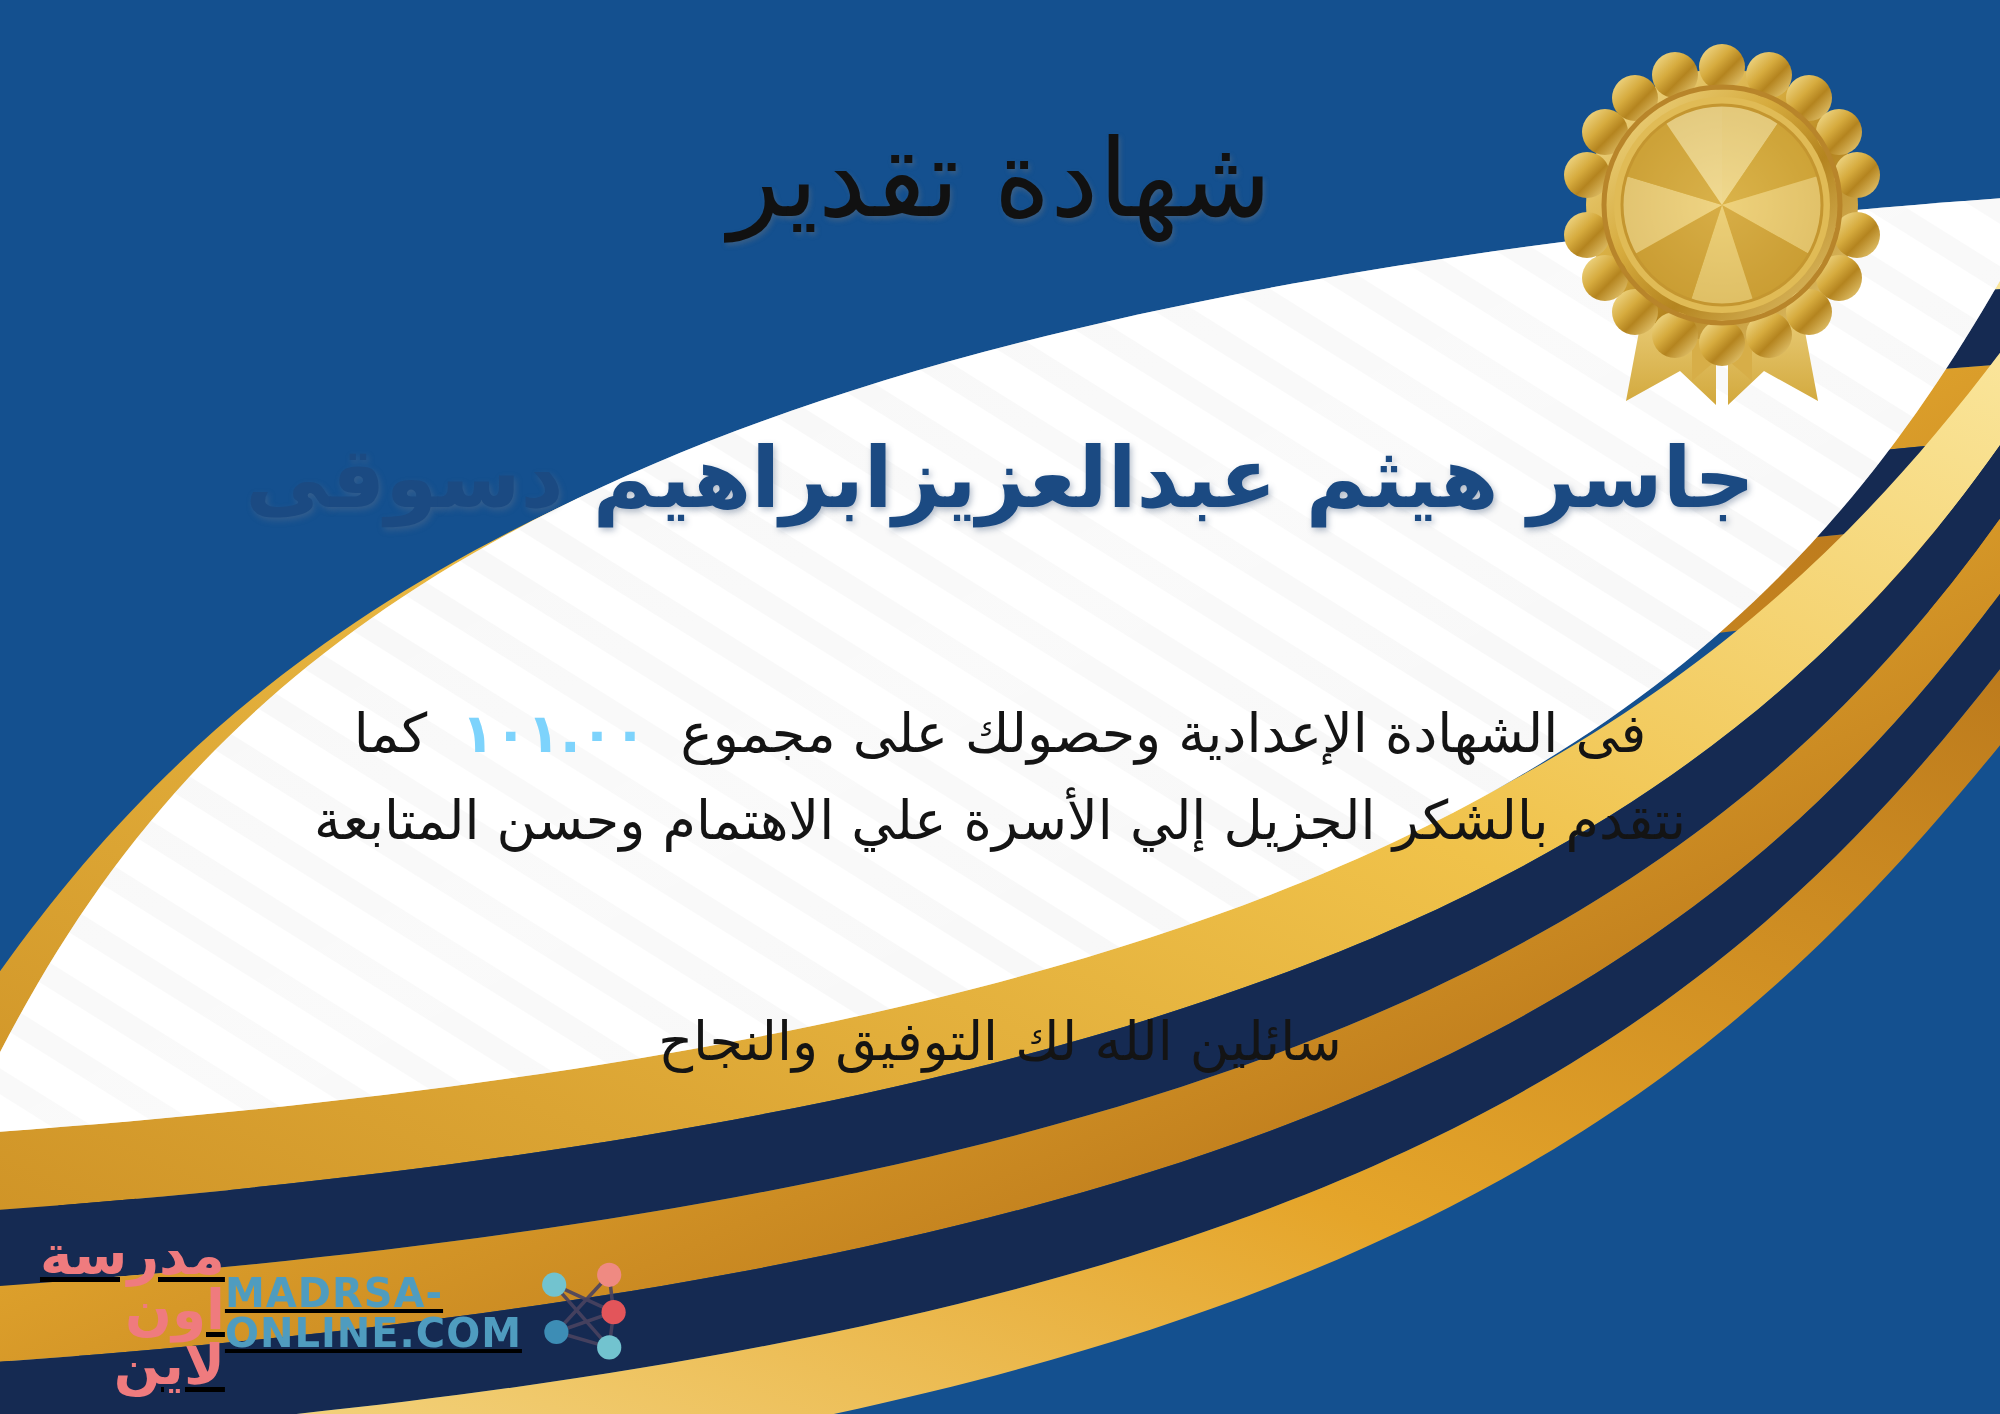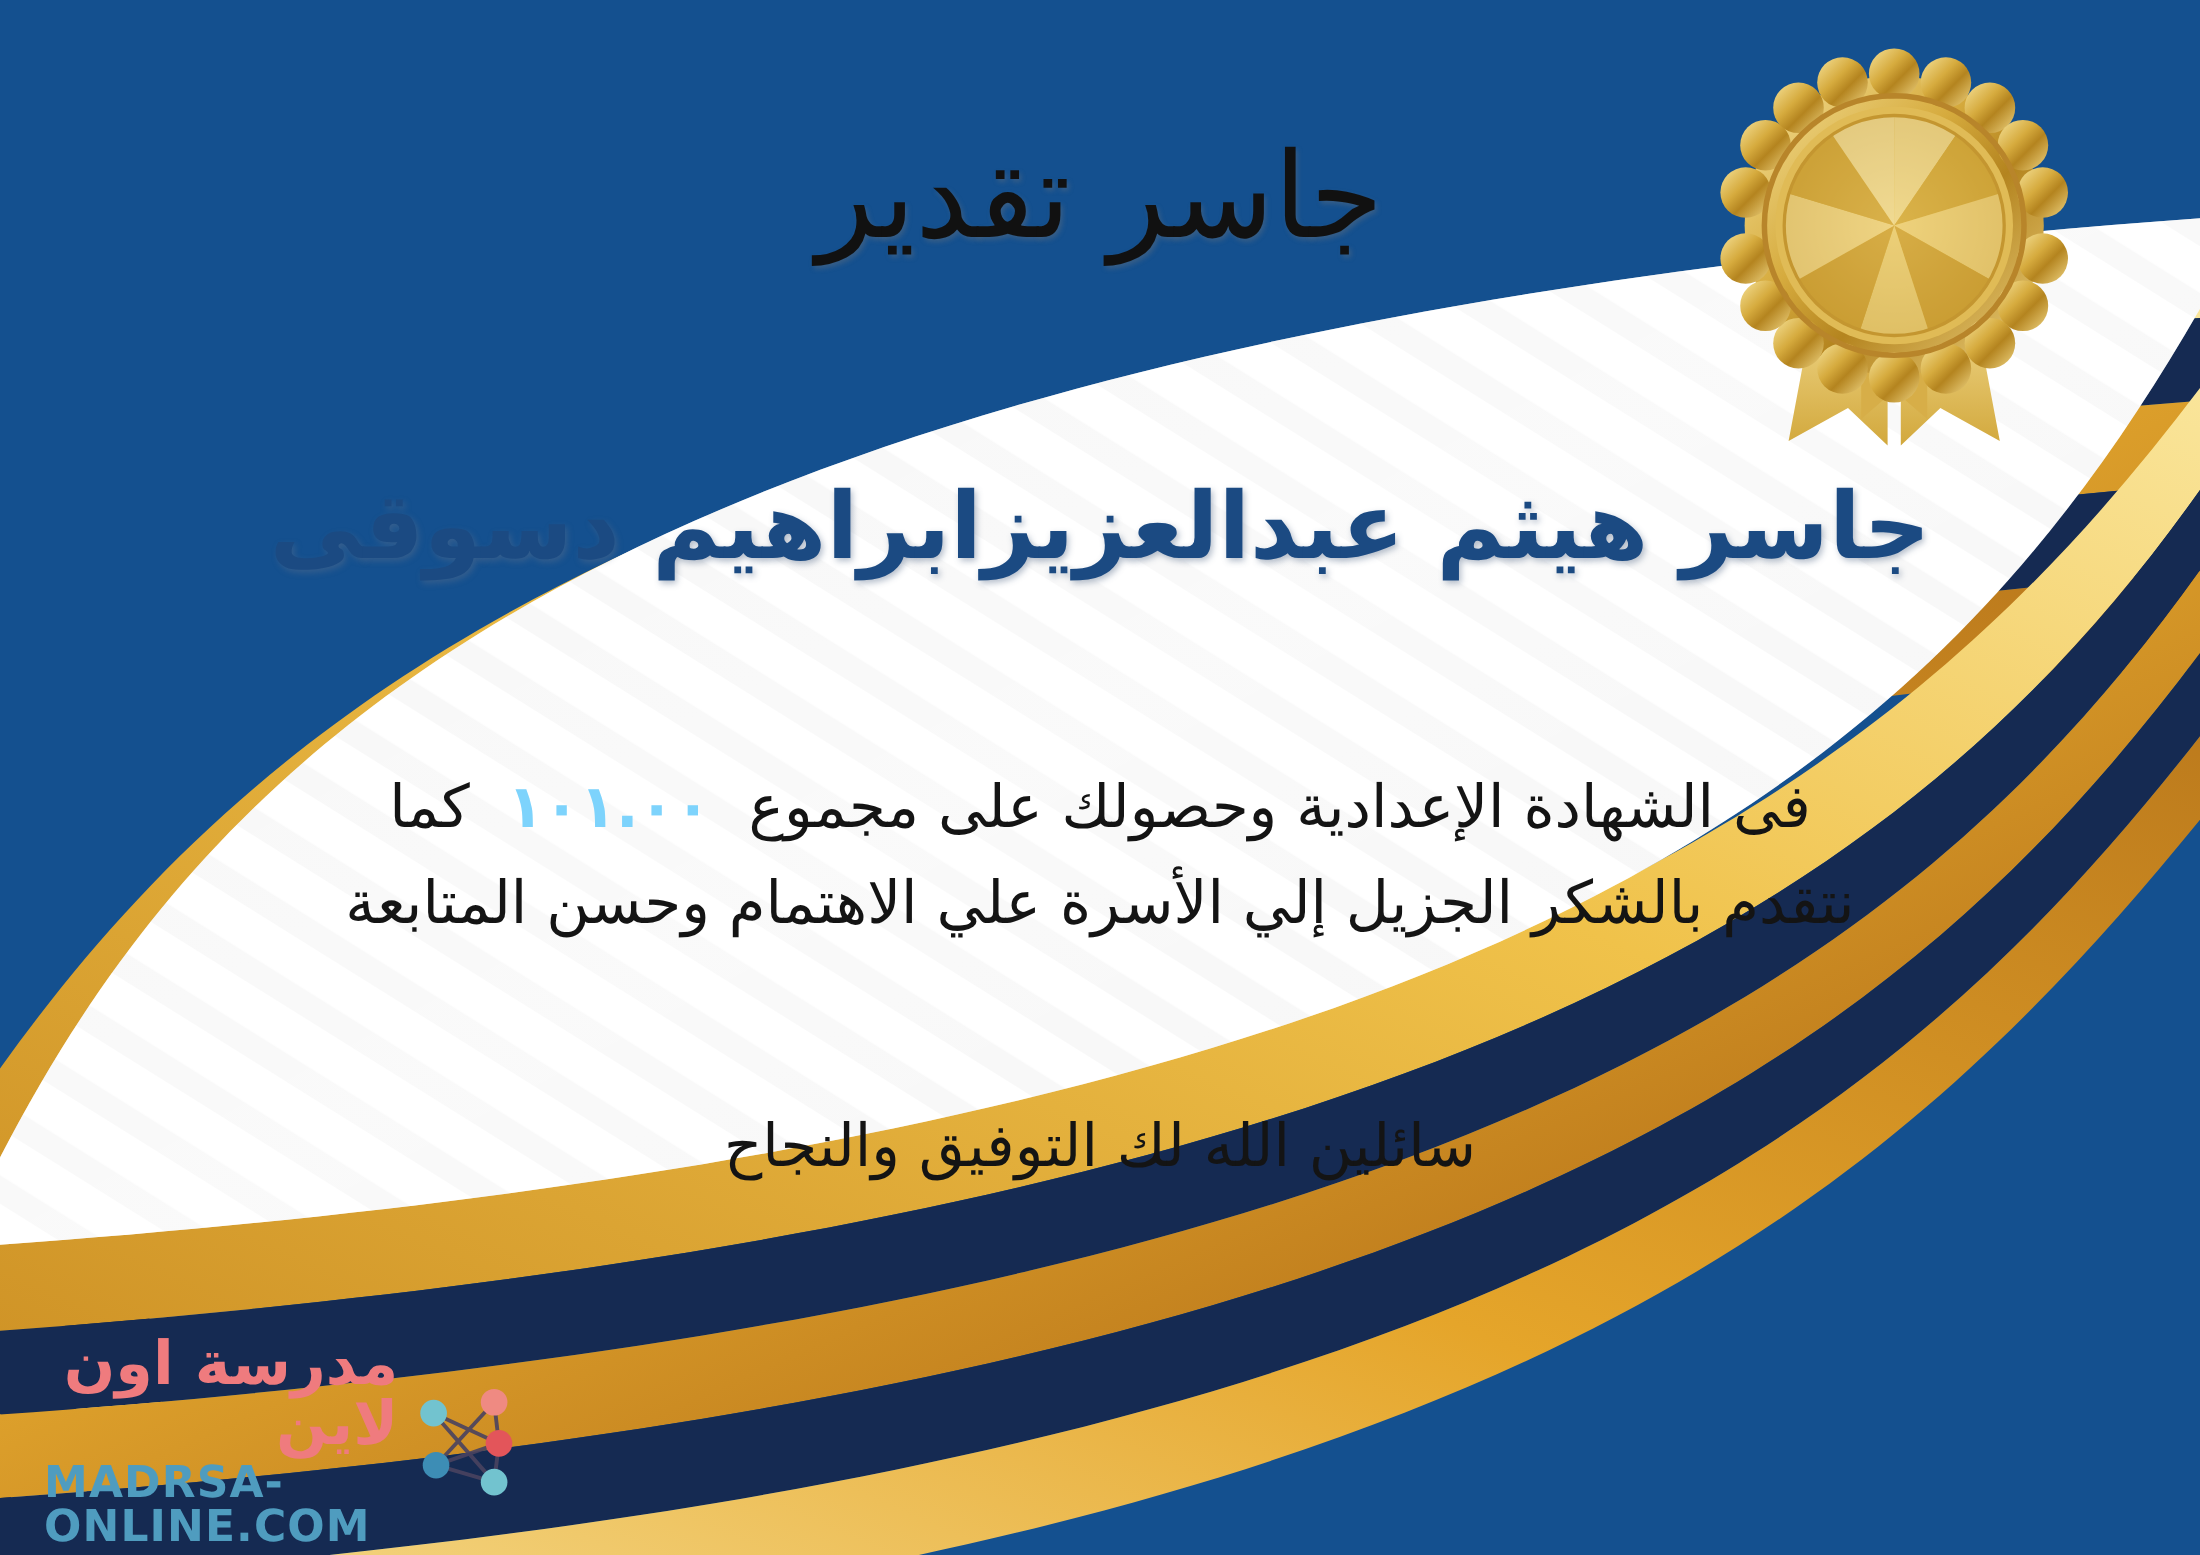--- a/index.html
+++ b/index.html
@@ -71,24 +71,25 @@
   #logo{
     position:absolute;
     left:40px;bottom:34px;
     width:440px;height:140px;
     direction:ltr;
     display:flex;
     align-items:center;
     gap:8px;
   }
   .logo-text{
-    display:flex;flex-direction:column;
-    align-items:flex-end;
+    display:flex;flex-direction:row;
+    align-items:center;
     justify-content:center;
     line-height:1;
+    text-decoration:underline;
   }
   .logo-ar{
     font-size:55px;
     font-weight:bold;
     color:#ef7b7e;
     direction:rtl;
     letter-spacing:0px;
   }
   .logo-en{
     font-size:40px;
@@ -231,21 +232,21 @@
           <path d="M0,0 L-96,-29 A100,100 0 0,1 -56,-82 Z" fill="#cda23a"></path>
           <path d="M0,0 L-56,-82 A100,100 0 0,1 0,-100 Z" fill="#f7ecbd"></path>
         </g>
         <circle cx="0" cy="0" r="100" fill="none" stroke="#c49630" stroke-width="3"></circle>
       </g>
     </g>
   </svg>
 
   <div id="content">
 
-    <div class="title">جاسر تقدير</div>
+    <div class="title">شهادة تقدير</div>
 
     <div class="student-name">جاسر هيثم عبدالعزيزابراهيم دسوقى</div>
 
     <div class="body-block">
       <div class="body-line">
         <span>فى الشهادة الإعدادية وحصولك على مجموع</span><span class="score">١٠١.٠٠</span><span>كما</span>
       </div>
       <div class="body-line">نتقدم  بالشكر الجزيل إلي الأسرة علي الاهتمام وحسن المتابعة</div>
     </div>
 

